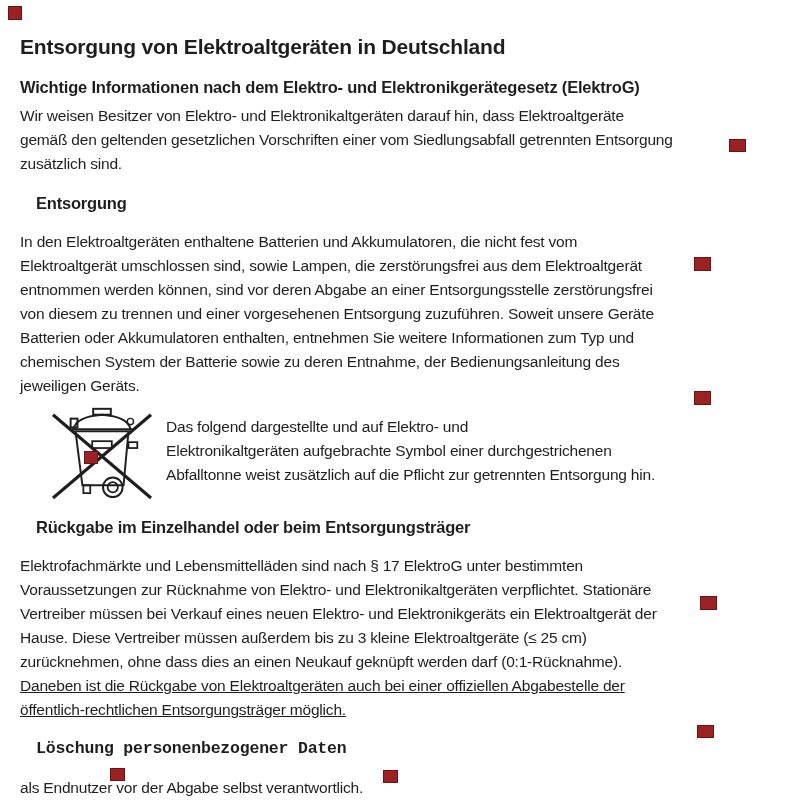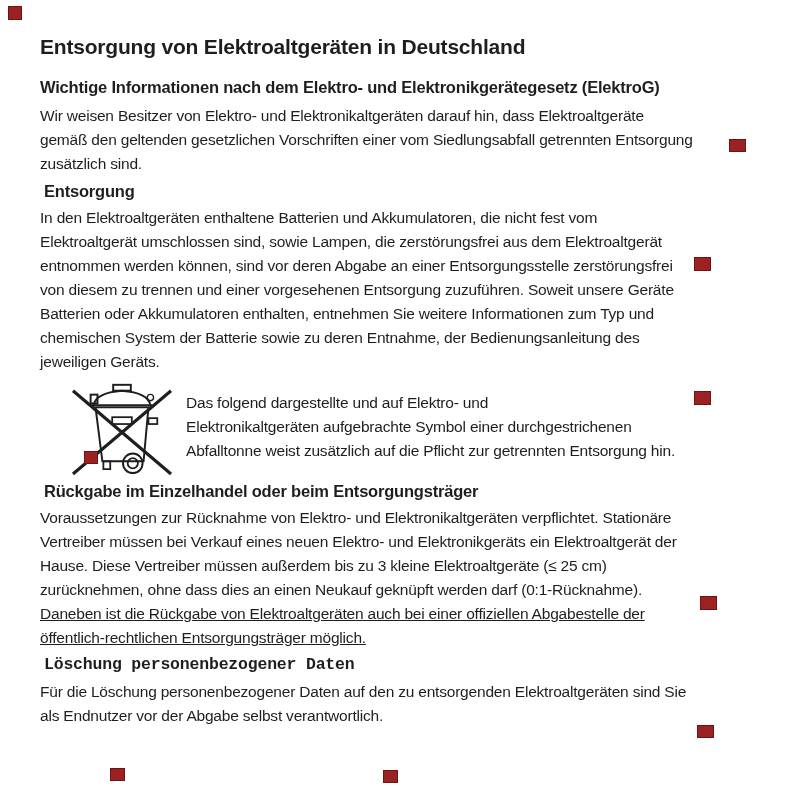--- a/index.html
+++ b/index.html
@@ -4,35 +4,35 @@
 <style>
   html, body { margin: 0; padding: 0; }
   body {
     width: 800px; height: 800px;
     background: #ffffff;
     overflow: hidden;
     position: relative;
     font-family: "Liberation Sans", sans-serif;
     color: #1e1e1e;
   }
-  .page { padding: 34px 40px 0 40px; }
+  .page { padding: 34px 40px 0 20px; }
 
   h1.title {
     font-size: 21px; font-weight: bold;
     margin: 0; line-height: 26px;
     letter-spacing: -0.2px;
   }
   h2.subtitle {
     font-size: 16.5px; font-weight: bold;
     margin: 16px 0 0 0; line-height: 22px;
     letter-spacing: -0.2px;
   }
   h3.heading {
     font-size: 16.5px; font-weight: bold;
-    margin: 4px; line-height: 22px;
+    margin: 16px; line-height: 22px;
     letter-spacing: -0.2px;
   }
   .para { margin: 0; font-size: 15.5px; line-height: 24px; letter-spacing: -0.2px; }
   .ln { display: block; white-space: nowrap; }
 
   .mt-intro   { margin-top: 6px; }
   .mt-h3a     { margin-top: 4px; }
   .mt-p1      { margin-top: 0; }
   .mt-symbol  { margin-top: 2px; }
   .mt-h3b     { margin-top: 0px; }
@@ -107,35 +107,35 @@
     <div class="symbol-text para">
       <span class="ln">Das folgend dargestellte und auf Elektro- und</span>
       <span class="ln">Elektronikaltgeräten aufgebrachte Symbol einer durchgestrichenen</span>
       <span class="ln">Abfalltonne weist zusätzlich auf die Pflicht zur getrennten Entsorgung hin.</span>
     </div>
   </div>
 
   <h3 class="heading mt-h3b">Rückgabe im Einzelhandel oder beim Entsorgungsträger</h3>
 
   <p class="para mt-p3">
+    <span class="ln">Elektrofachmärkte und Lebensmittelläden sind nach § 17 ElektroG unter bestimmten</span>
     <span class="ln">Voraussetzungen zur Rücknahme von Elektro- und Elektronikaltgeräten verpflichtet. Stationäre</span>
     <span class="ln">Vertreiber müssen bei Verkauf eines neuen Elektro- und Elektronikgeräts ein Elektroaltgerät der</span>
     <span class="ln">Hause. Diese Vertreiber müssen außerdem bis zu 3 kleine Elektroaltgeräte (≤ 25 cm)</span>
     <span class="ln">zurücknehmen, ohne dass dies an einen Neukauf geknüpft werden darf (0:1-Rücknahme).</span>
   </p>
 
   <p class="para mt-p4">
     <span class="ln">Daneben ist die Rückgabe von Elektroaltgeräten auch bei einer offiziellen Abgabestelle der</span>
     <span class="ln">öffentlich-rechtlichen Entsorgungsträger möglich.</span>
   </p>
 
   <h3 class="heading mt-h3c">Löschung personenbezogener Daten</h3>
 
   <p class="para mt-p5">
-    <span class="ln">Für die Löschung personenbezogener Daten auf den zu entsorgenden Elektroaltgeräten sind Sie</span>
     <span class="ln">als Endnutzer vor der Abgabe selbst verantwortlich.</span>
   </p>
 
 </div>
 
 <div class="marker" style="left: 8px; top: 6px; width: 14px; height: 14px; background: rgb(155, 34, 34); border: 1px solid rgb(111, 18, 18);"></div>
 <div class="marker" style="left: 729px; top: 139px; width: 17px; height: 13px; background: rgb(155, 34, 34); border: 1px solid rgb(111, 18, 18);"></div>
 <div class="marker" style="left: 694px; top: 257px; width: 17px; height: 14px; background: rgb(155, 34, 34); border: 1px solid rgb(111, 18, 18);"></div>
 <div class="marker" style="left: 694px; top: 391px; width: 17px; height: 14px; background: rgb(155, 34, 34); border: 1px solid rgb(111, 18, 18);"></div>
 <div class="marker" style="left: 84px; top: 451px; width: 14px; height: 13px; background: rgb(155, 34, 34); border: 1px solid rgb(111, 18, 18);"></div>

